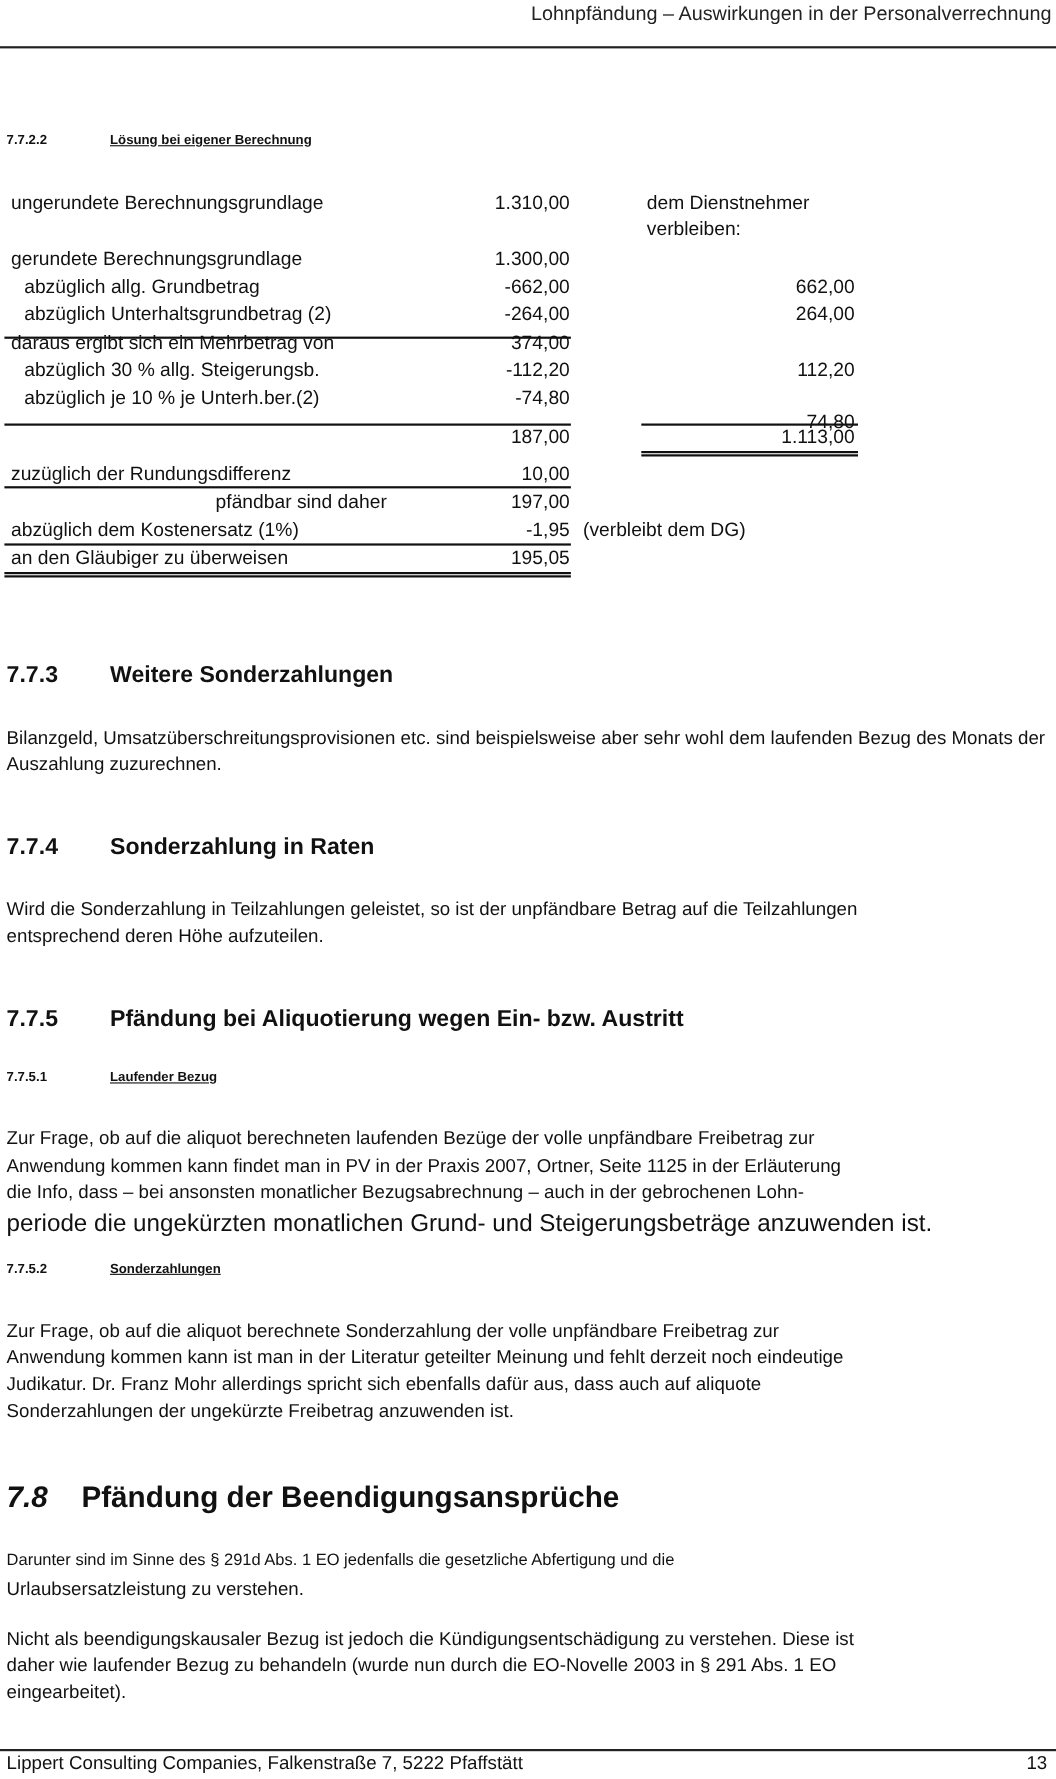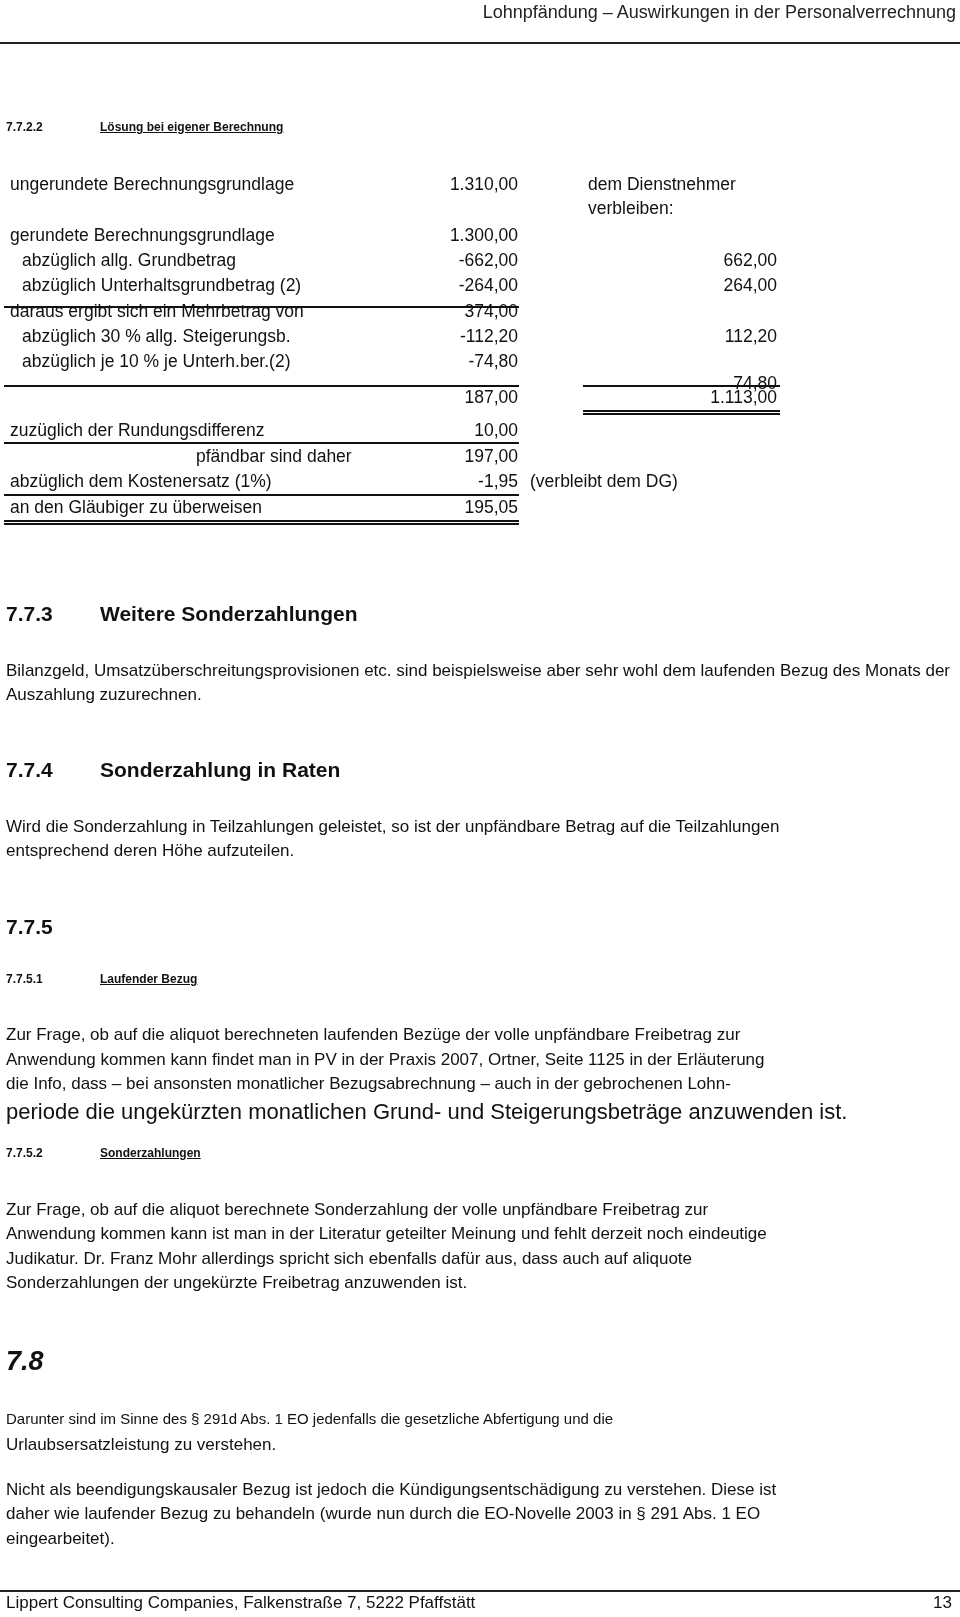--- a/index.html
+++ b/index.html
@@ -131,20 +131,21 @@
 <div class="para" style="top:659px;">Bilanzgeld, Umsatzüberschreitungsprovisionen etc. sind beispielsweise aber sehr wohl dem laufenden Bezug des Monats der Auszahlung zuzurechnen.</div>
 
 <div class="abs h-sec" style="left:6px; top:758px; width:700px; height:28px;">
   <span class="num">7.7.4</span>
   <span class="txt">Sonderzahlung in Raten</span>
 </div>
 <div class="para" style="top:815px; width:860px;">Wird die Sonderzahlung in Teilzahlungen geleistet, so ist der unpfändbare Betrag auf die Teilzahlungen entsprechend deren Höhe aufzuteilen.</div>
 
 <div class="abs h-sec" style="left:6px; top:915px; width:900px; height:28px;">
   <span class="num">7.7.5</span>
+  <span class="txt">Pfändung bei Aliquotierung wegen Ein- bzw. Austritt</span>
 </div>
 
 <div class="abs h-sub" style="left:6px; top:972px; width:600px; height:24px;">
   <span class="num">7.7.5.1</span>
   <span class="txt">Laufender Bezug</span>
 </div>
 <div>
   <div class="abs" style="left:6px; top:1025px; font-size:17px;">Zur Frage, ob auf die aliquot berechneten laufenden Bezüge der volle unpfändbare Freibetrag zur</div>
   <div class="abs" style="left:6px; top:1050px; font-size:17px;">Anwendung kommen kann findet man in PV in der Praxis 2007, Ortner, Seite 1125 in der Erläuterung</div>
   <div class="abs" style="left:6px; top:1074px; font-size:17px;">die Info, dass – bei ansonsten monatlicher Bezugsabrechnung – auch in der gebrochenen Lohn-</div>
@@ -157,20 +158,21 @@
 </div>
 <div>
   <div class="abs" style="left:6px; top:1200px; font-size:17px;">Zur Frage, ob auf die aliquot berechnete Sonderzahlung der volle unpfändbare Freibetrag zur</div>
   <div class="abs" style="left:6px; top:1224px; font-size:17px;">Anwendung kommen kann ist man in der Literatur geteilter Meinung und fehlt derzeit noch eindeutige</div>
   <div class="abs" style="left:6px; top:1249px; font-size:17px;">Judikatur. Dr. Franz Mohr allerdings spricht sich ebenfalls dafür aus, dass auch auf aliquote</div>
   <div class="abs" style="left:6px; top:1273px; font-size:17px;">Sonderzahlungen der ungekürzte Freibetrag anzuwenden ist.</div>
 </div>
 
 <div class="abs h-chap" style="left:6px; top:1346px; width:800px; height:34px;">
   <span class="num">7.8</span>
+  <span class="txt">Pfändung der Beendigungsansprüche</span>
 </div>
 <div>
   <div class="abs" style="left:6px; top:1410px; font-size:15px;">Darunter sind im Sinne des § 291d Abs. 1 EO jedenfalls die gesetzliche Abfertigung und die</div>
   <div class="abs" style="left:6px; top:1435px; font-size:17px;">Urlaubsersatzleistung zu verstehen.</div>
 </div>
 <div>
   <div class="abs" style="left:6px; top:1480px; font-size:17px;">Nicht als beendigungskausaler Bezug ist jedoch die Kündigungsentschädigung zu verstehen. Diese ist</div>
   <div class="abs" style="left:6px; top:1504px; font-size:17px;">daher wie laufender Bezug zu behandeln (wurde nun durch die EO-Novelle 2003 in § 291 Abs. 1 EO</div>
   <div class="abs" style="left:6px; top:1529px; font-size:17px;">eingearbeitet).</div>
 </div>

